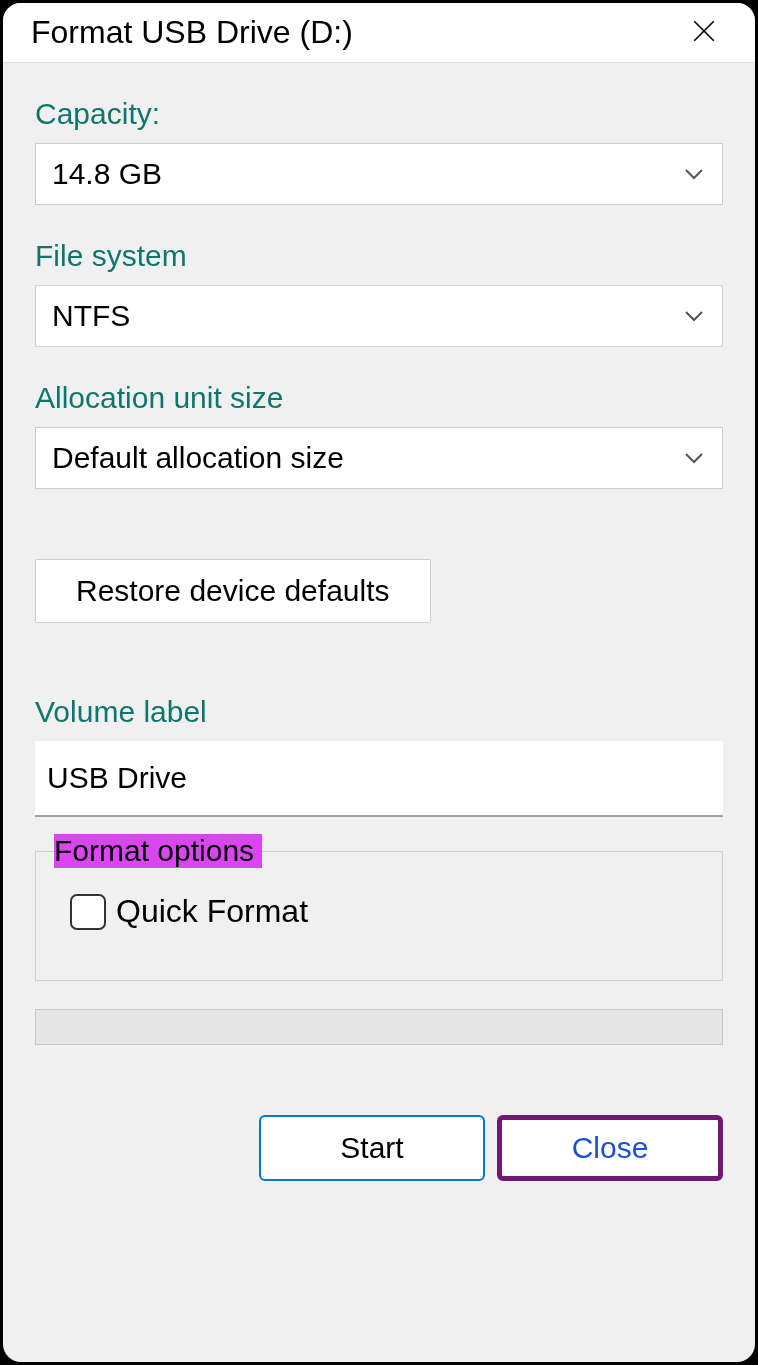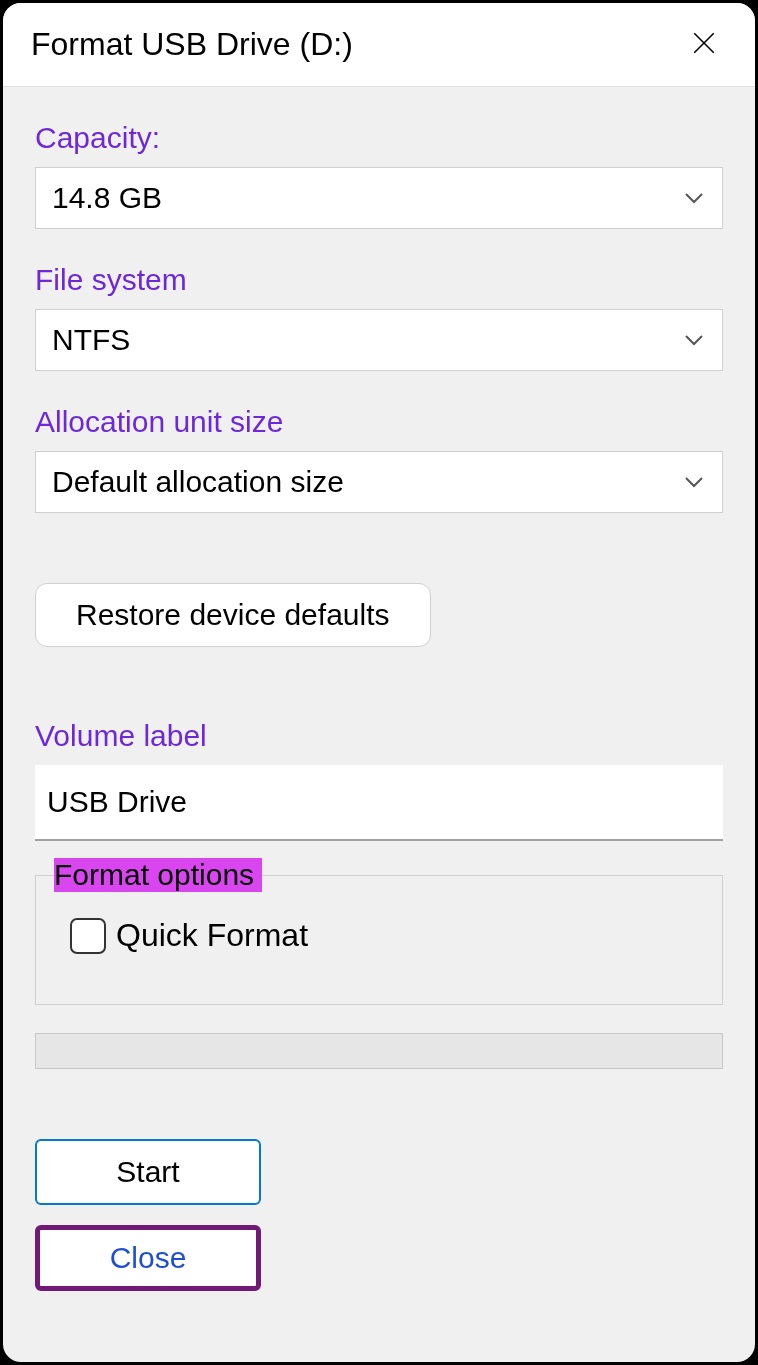--- a/index.html
+++ b/index.html
@@ -21,21 +21,21 @@
       width: 752px;
       height: 1359px;
       background: #f0f0f0;
       border-radius: 18px;
       overflow: hidden;
       display: flex;
       flex-direction: column;
     }
     .titlebar {
       background: #ffffff;
-      height: 84px;
+      height: 60px;
       display: flex;
       align-items: center;
       justify-content: space-between;
       padding: 0 28px;
       border-bottom: 1px solid #e0e0e0;
     }
     .titlebar-title {
       font-size: 32px;
       color: #000;
       font-weight: 400;
@@ -55,21 +55,21 @@
       height: 26px;
     }
     .content {
       flex: 1;
       padding: 34px 32px 0 32px;
       display: flex;
       flex-direction: column;
     }
     .field-label {
       font-size: 30px;
-      color: #6d28d9;
+      color: #0f766e;
       margin-bottom: 12px;
       font-weight: 400;
     }
     .dropdown {
       position: relative;
       width: 100%;
       height: 62px;
       background: #fff;
       border: 1px solid #cfcfcf;
       display: flex;
@@ -90,21 +90,21 @@
       display: flex;
       align-items: center;
       justify-content: center;
     }
     .dropdown.last {
       margin-bottom: 70px;
     }
     .restore-btn {
       background: #fff;
       border: 1px solid #cfcfcf;
-      border-radius: 12px;
+      border-radius: 2px;
       font-size: 30px;
       padding: 14px 40px;
       cursor: pointer;
       align-self: flex-start;
       margin-bottom: 72px;
     }
     .text-input {
       width: 100%;
       height: 76px;
       background: #fff;
@@ -151,23 +151,22 @@
     .progress-bar {
       width: 100%;
       height: 36px;
       background: #e6e6e6;
       border: 1px solid #c8c8c8;
       margin-bottom: 70px;
     }
     .button-row {
       display: flex;
       justify-content: flex-end;
-      gap: 20px;
+      gap: 12px;
       margin-bottom: 40px;
-      flex-direction: column;
     }
     .action-btn {
       width: 226px;
       height: 66px;
       font-size: 30px;
       font-family: inherit;
       border-radius: 6px;
       cursor: pointer;
     }
     .action-btn.primary {

